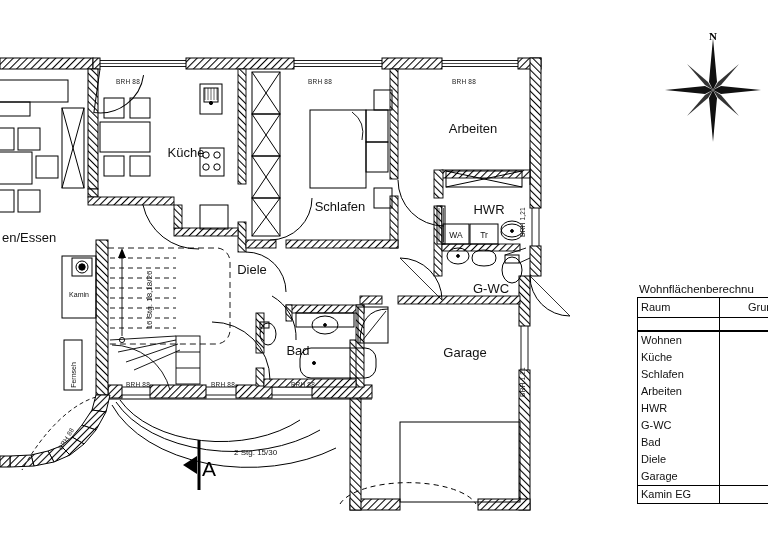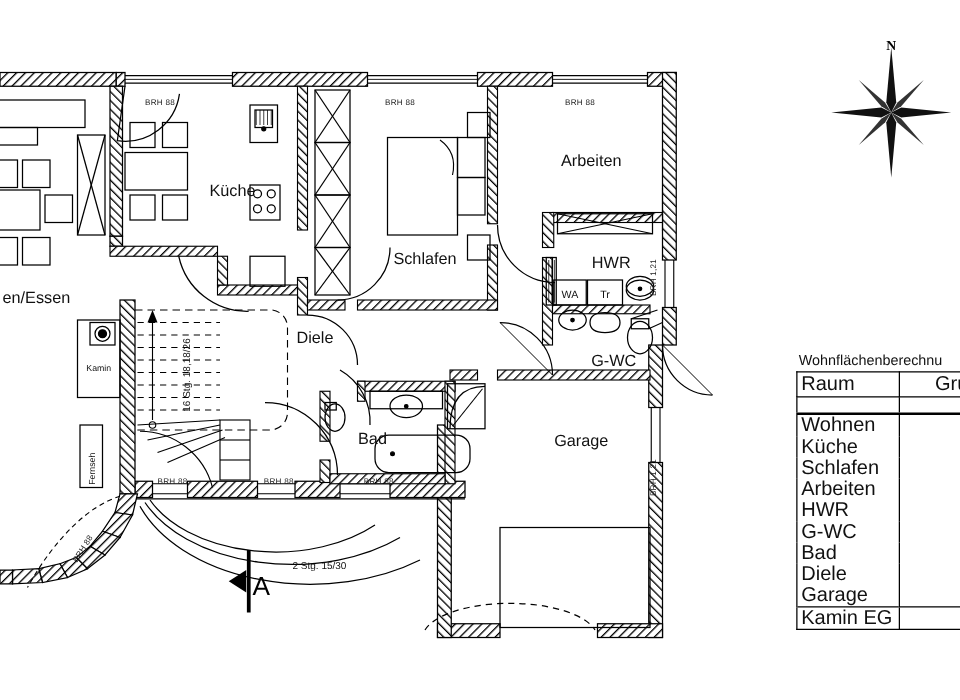--- a/index.html
+++ b/index.html
@@ -77,21 +77,21 @@
     padding-left: 2px;
     margin-bottom: 2px;
   }
   #tbl {
     border-collapse: collapse;
     width: 200px;
     table-layout: fixed;
   }
   #tbl td, #tbl th {
     border: 1px solid #000;
-    font-size: 16px;
+    font-size: 11px;
     font-weight: normal;
     text-align: left;
     padding: 0 0 0 3px;
     height: 17px;
     line-height: 17px;
     color: #111;
     white-space: nowrap;
     overflow: hidden;
   }
   #tbl .c-raum { width: 78px; }

